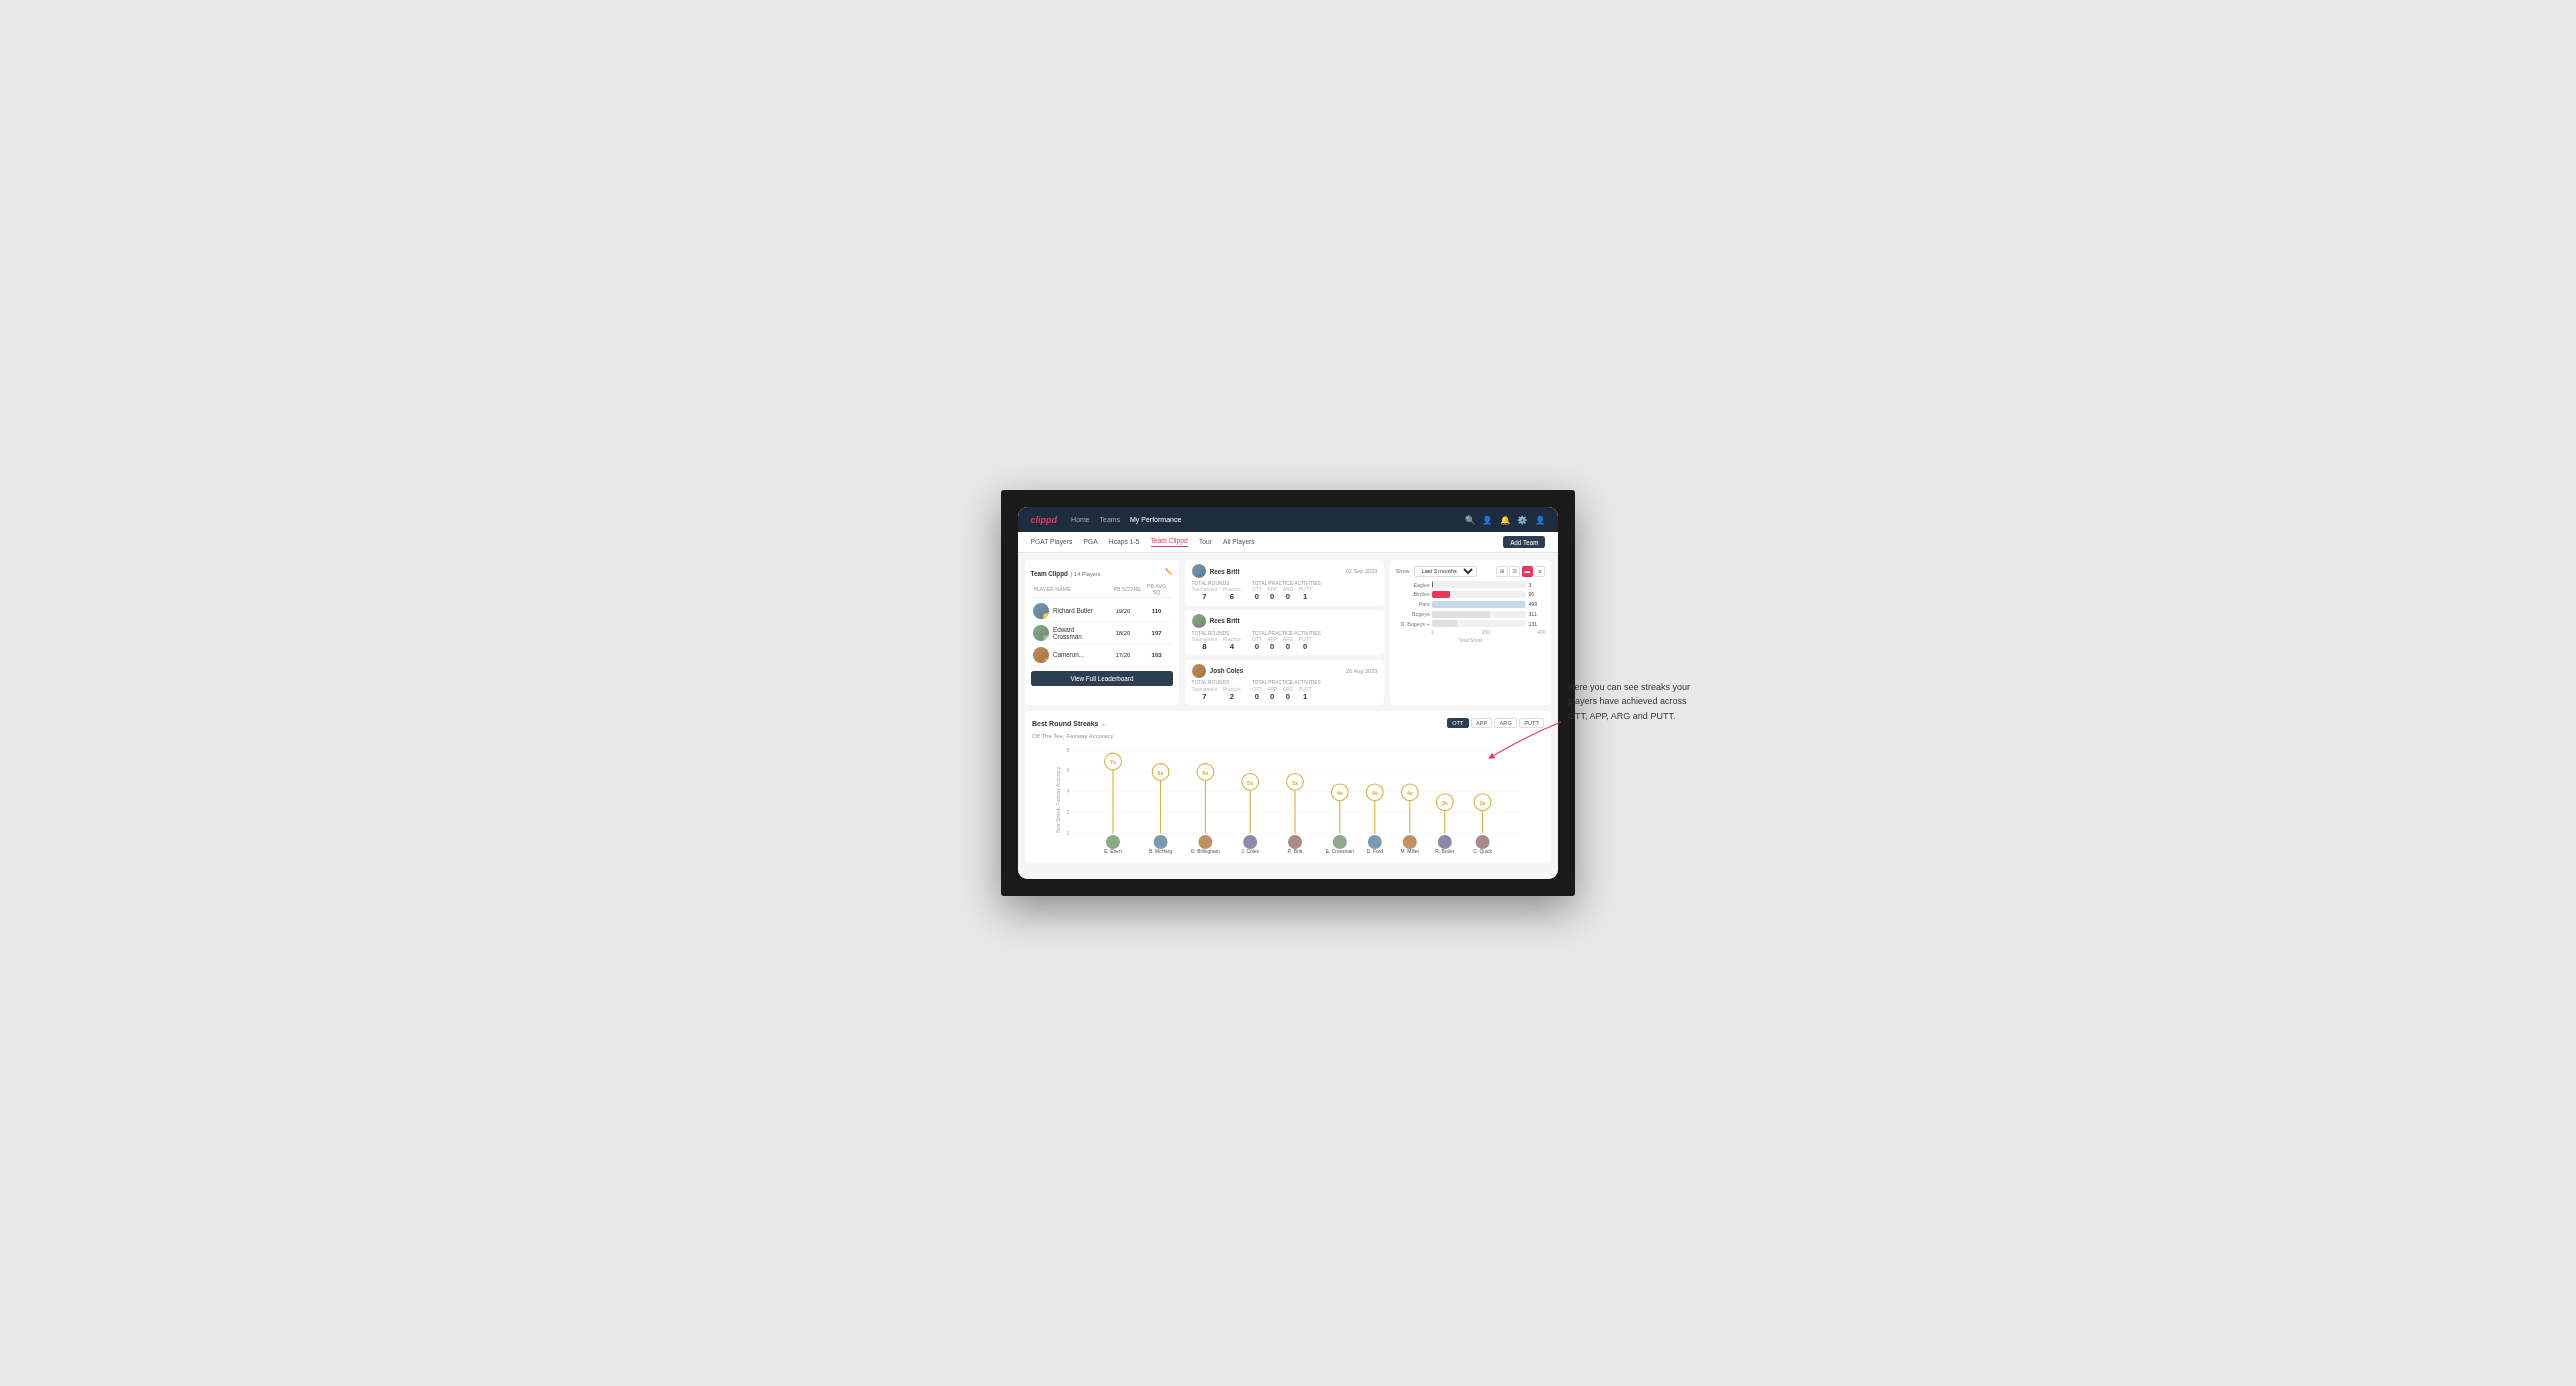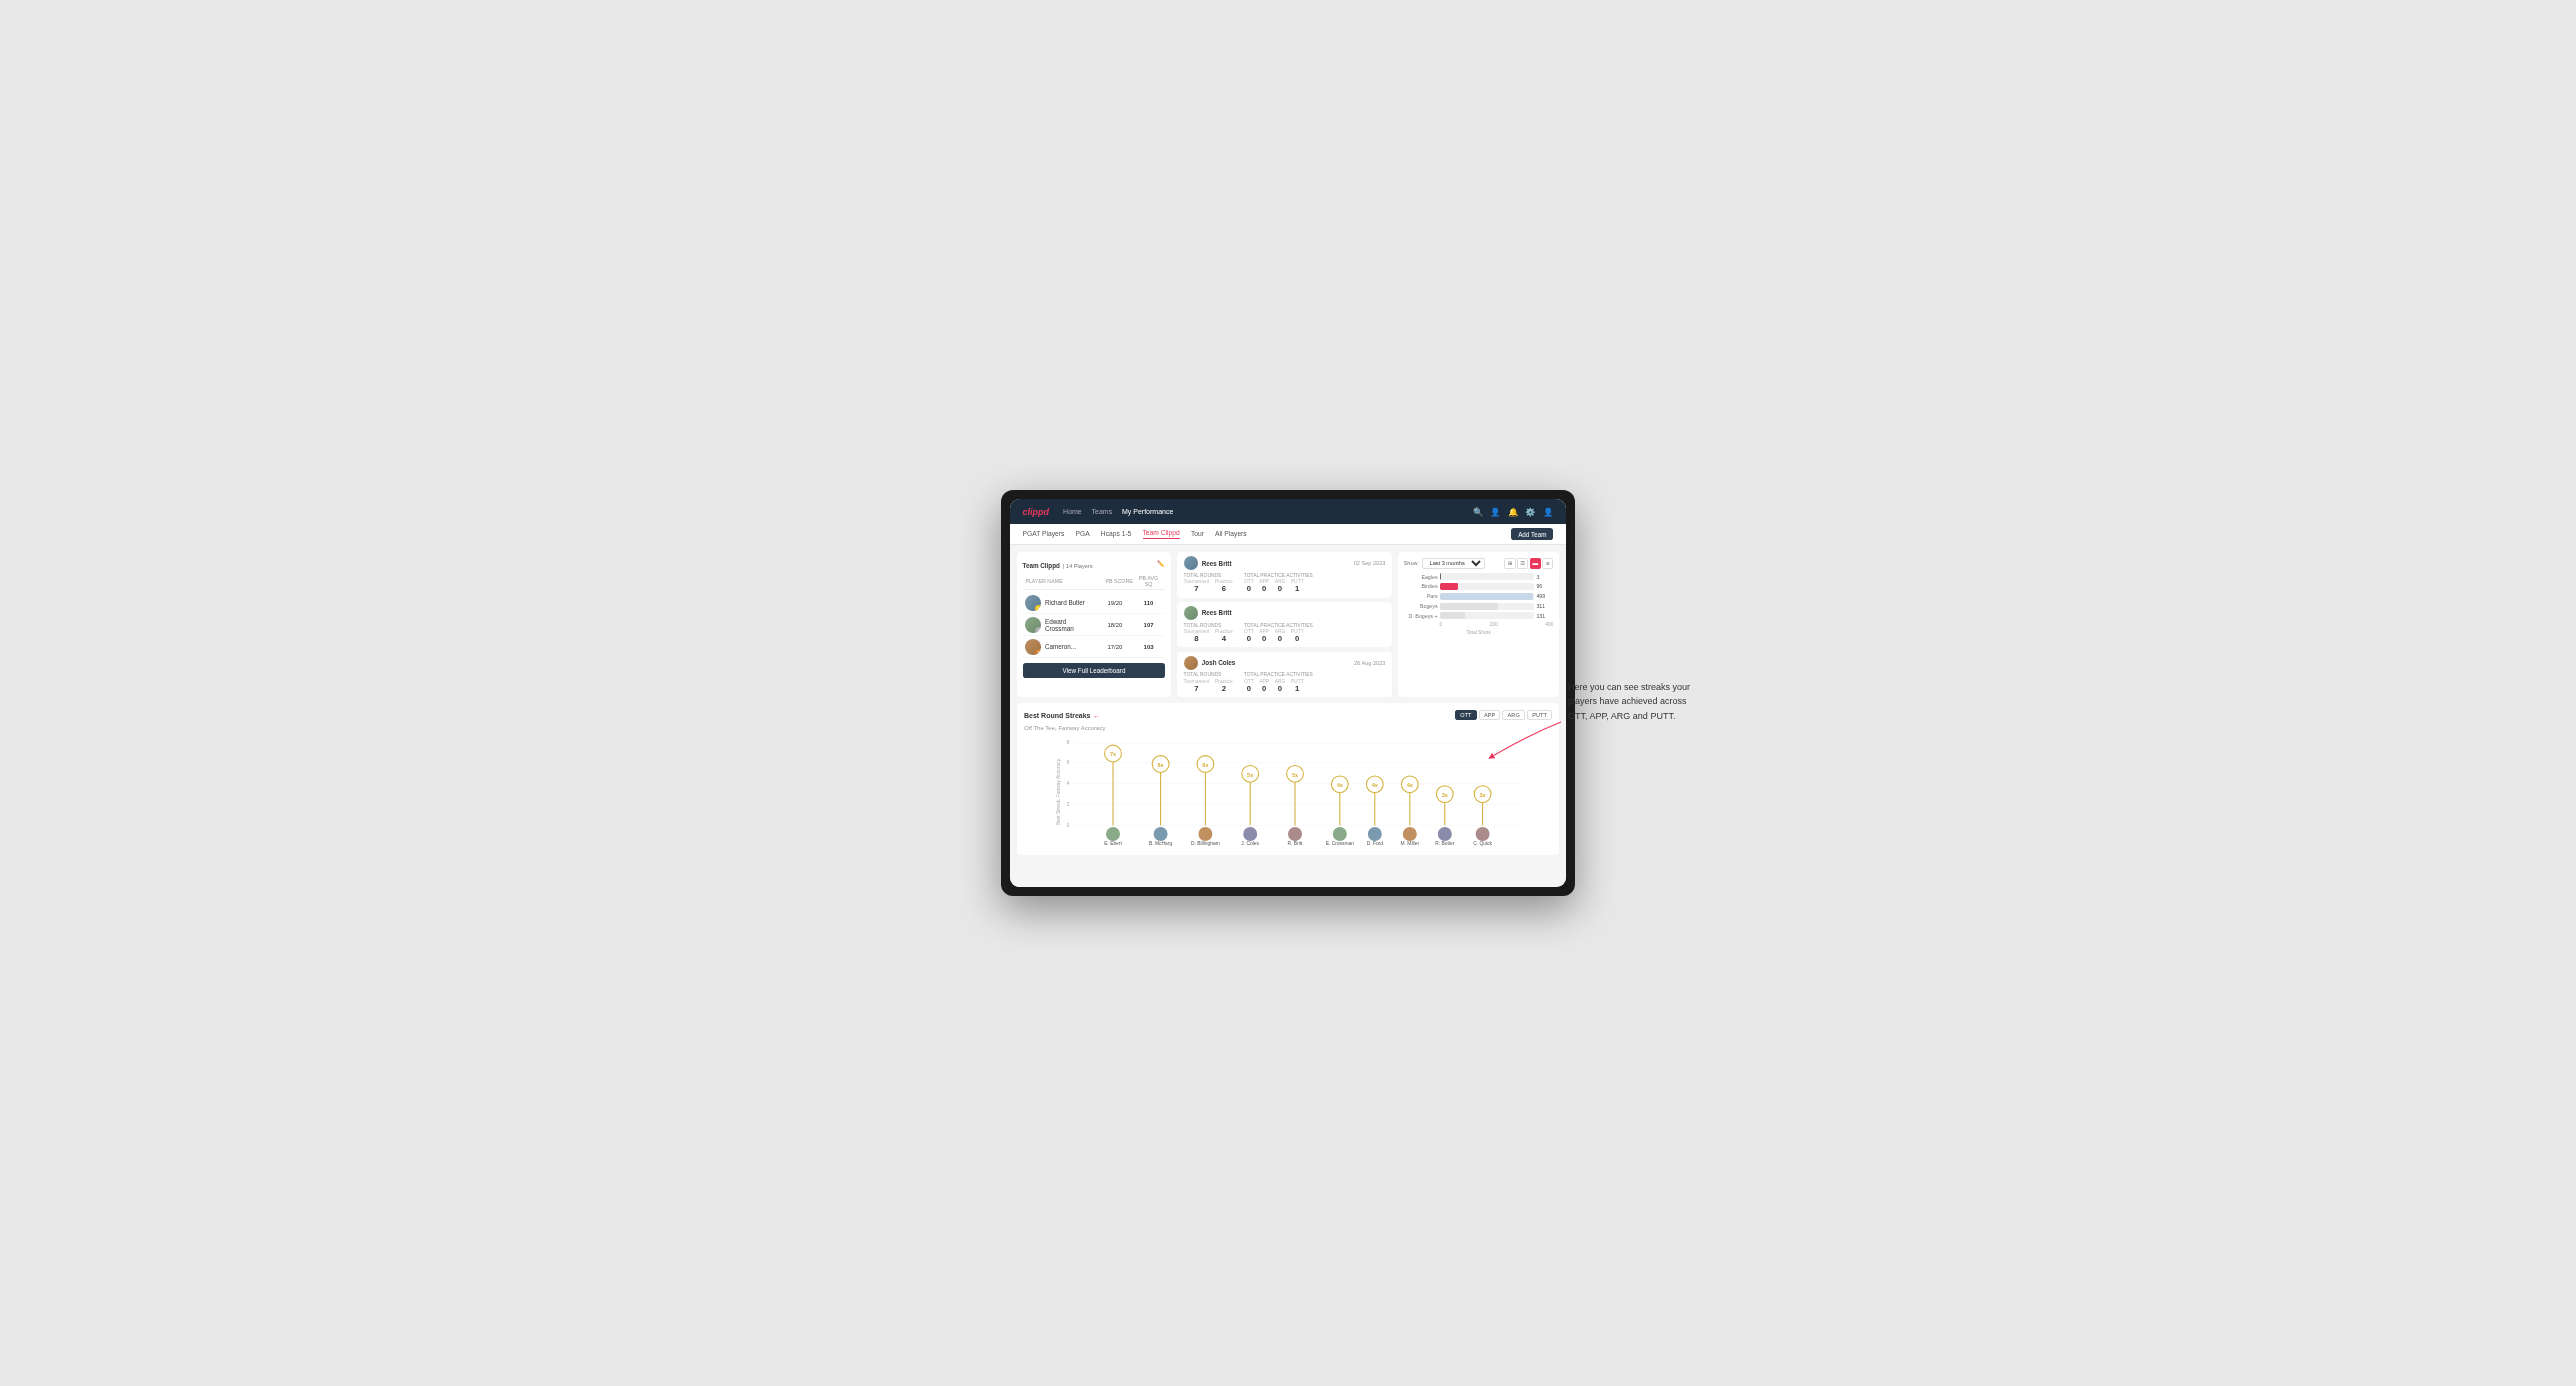--- a/index.html
+++ b/index.html
@@ -8,22 +8,22 @@
       display: flex;
       align-items: center;
       justify-content: center;
       min-height: 100vh;
       font-family: -apple-system, BlinkMacSystemFont, 'Segoe UI', sans-serif;
     }
     .tablet-frame {
       width: 574px;
       height: 406px;
       background: #1a1a1a;
-      border-radius: 12px;
-      padding: 9px;
+      border-radius: 3px;
+      padding: 17px;
       box-shadow: 0 14px 42px rgba(0,0,0,0.4);
       position: relative;
     }
     .tablet-screen {
       width: 100%;
       height: 100%;
       background: #f5f5f5;
       border-radius: 9.8px;
       overflow: hidden;
       display: flex;

